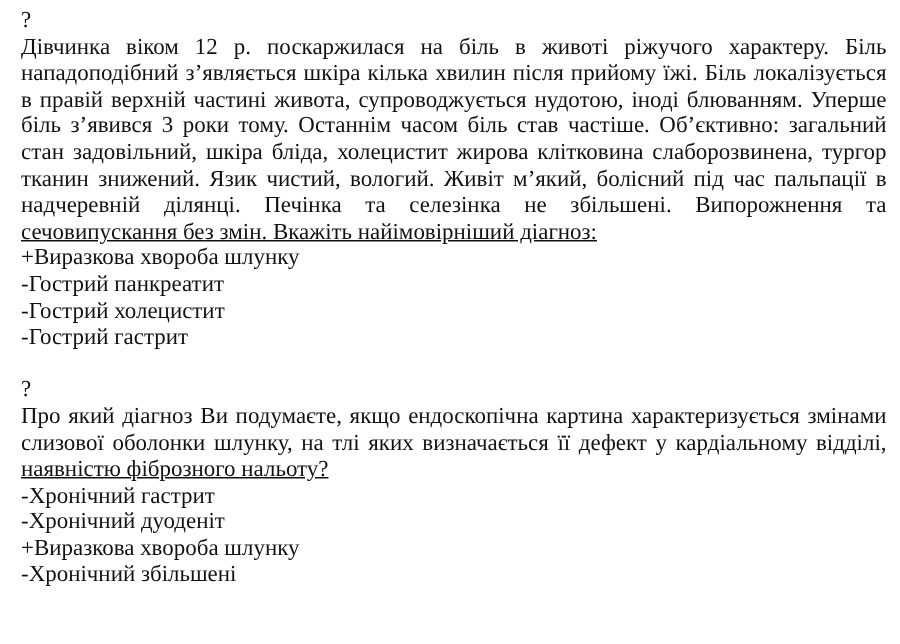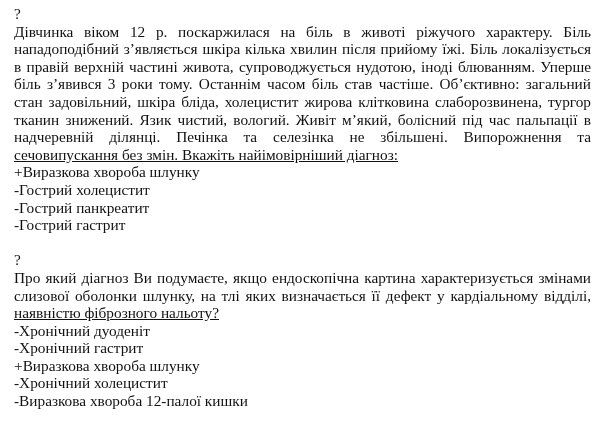--- a/index.html
+++ b/index.html
@@ -60,37 +60,36 @@
       <span class="line">нападоподібний з’являється шкіра кілька хвилин після прийому їжі. Біль локалізується</span>
       <span class="line">в правій верхній частині живота, супроводжується нудотою, іноді блюванням. Уперше</span>
       <span class="line">біль з’явився 3 роки тому. Останнім часом біль став частіше. Об’єктивно: загальний</span>
       <span class="line">стан задовільний, шкіра бліда, холецистит жирова клітковина слаборозвинена, тургор</span>
       <span class="line">тканин знижений. Язик чистий, вологий. Живіт м’який, болісний під час пальпації в</span>
       <span class="line">надчеревній ділянці. Печінка та селезінка не збільшені. Випорожнення та</span>
       <span class="line last">сечовипускання без змін. Вкажіть найімовірніший діагноз:</span>
     </div>
     <div>
       <span class="option">+Виразкова хвороба шлунку</span>
+      <span class="option">-Гострий панкреатит</span>
       <span class="option">-Гострий холецистит</span>
-      <span class="option">-Гострий панкреатит</span>
       <span class="option">-Гострий гастрит</span>
     </div>
   </section>
 
   <div class="gap"></div>
 
   <section>
     <span class="qmark">?</span>
     <div class="stem">
       <span class="line">Про який  діагноз Ви подумаєте, якщо ендоскопічна картина характеризується змінами</span>
       <span class="line">слизової оболонки шлунку, на тлі яких визначається її дефект у кардіальному відділі,</span>
       <span class="line last">наявністю фіброзного нальоту?</span>
     </div>
     <div>
+      <span class="option">-Хронічний гастрит</span>
       <span class="option">-Хронічний дуоденіт</span>
-      <span class="option">-Хронічний гастрит</span>
       <span class="option">+Виразкова хвороба шлунку</span>
-      <span class="option">-Хронічний холецистит</span>
-      <span class="option">-Виразкова хвороба 12-палої кишки</span>
+      <span class="option">-Хронічний збільшені</span>
     </div>
   </section>
 
 </div>
 
 </body></html>

